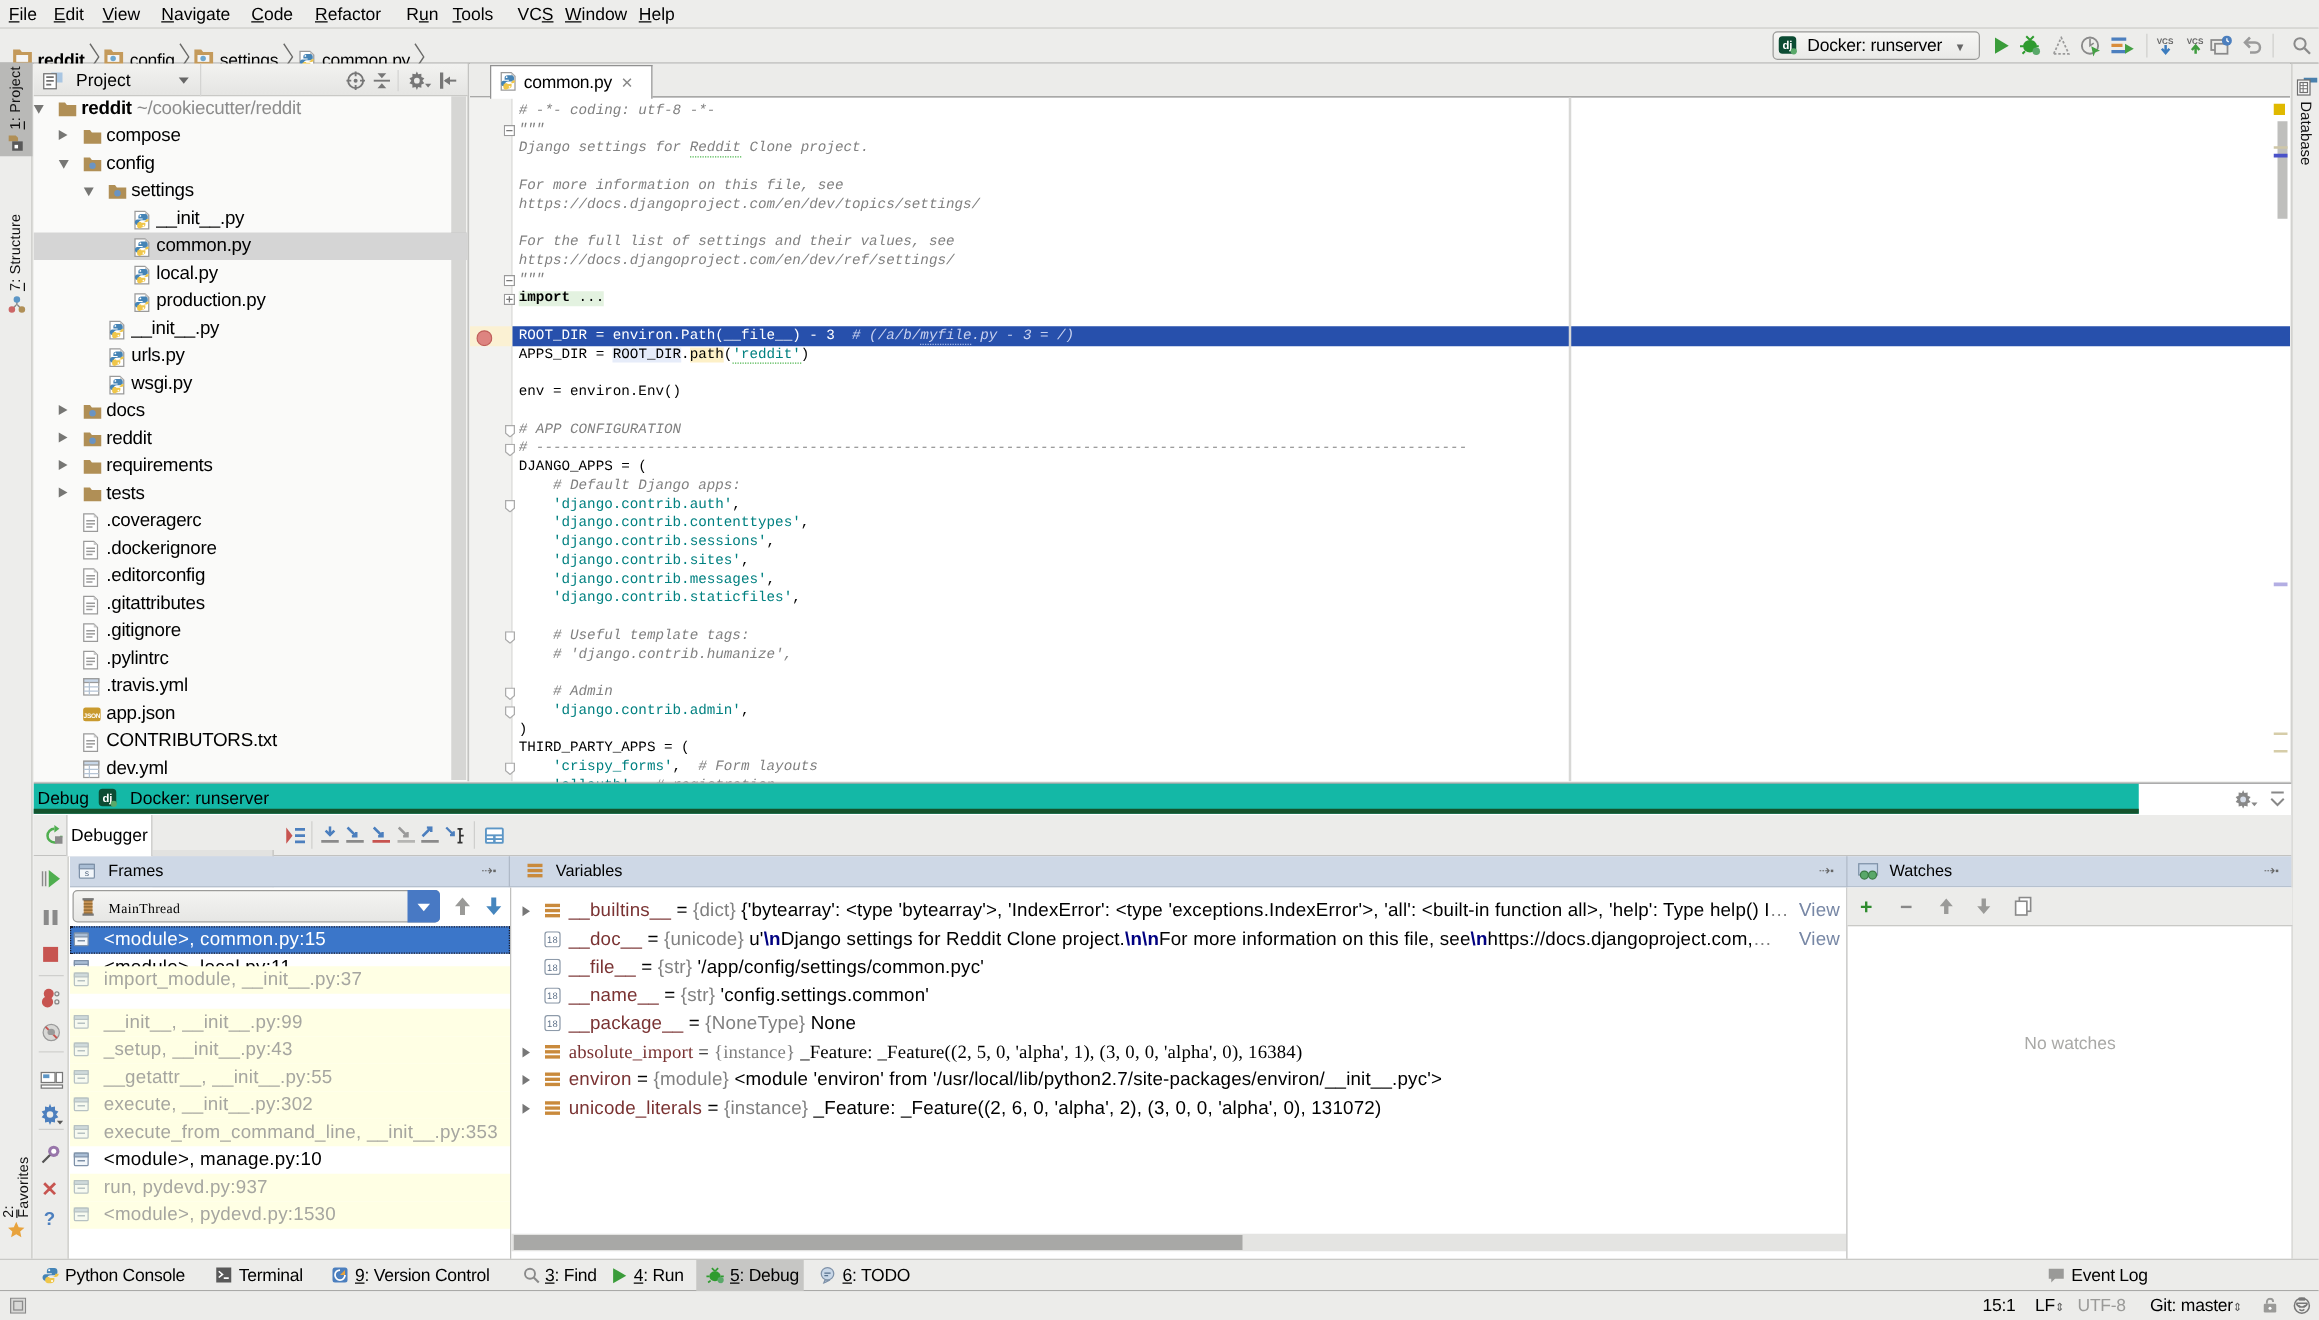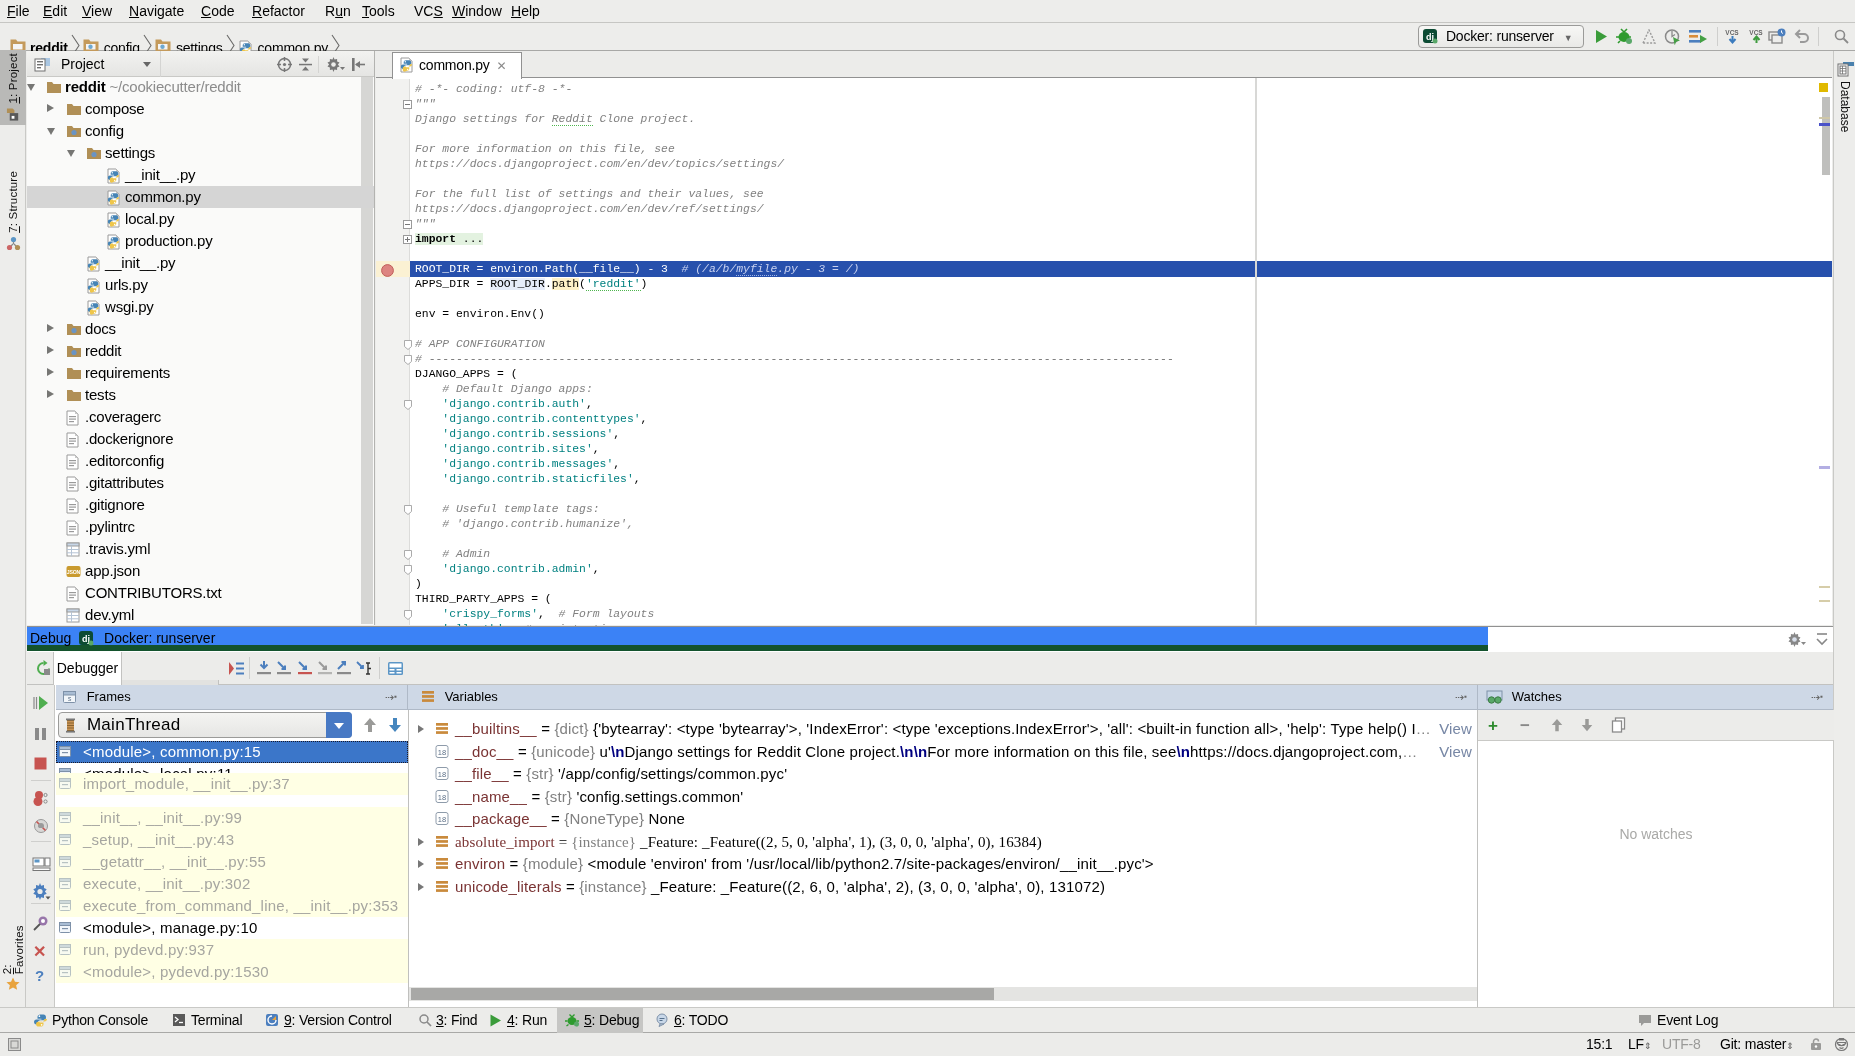--- a/index.html
+++ b/index.html
@@ -45,21 +45,21 @@
 .k { font-weight:bold; }
 #bluebar { position:absolute; left:34px; top:210px; width:1422px; height:16px; background:#2750AC; }
 #marginline { position:absolute; left:879px; top:27px; width:2px; height:547px; background:#D8D8D6; }
 #stripe { position:absolute; right:0px; top:27px; width:13px; height:547px; }
 
 
 #rightstrip { left:1833px; top:51px; width:22px; height:956px; background:#EDEDEB; border-left:1px solid #C9C9C6; }
 
 
 #debug { left:27px; top:626px; width:1806px; height:381px; background:#fff; border-top:1px solid #919191; }
-#dbghead { position:absolute; left:0; top:0; width:1461px; height:24px; background:#3b82f6; border-bottom:6px solid #14532d; line-height:23px; }
+#dbghead { position:absolute; left:0; top:0; width:1684px; height:24px; background:#14b8a6; border-bottom:4px solid #14532d; line-height:23px; }
 #dbgtabs { position:absolute; left:0; top:25px; width:1806px; height:33px; background:#ECECEA; border-bottom:1px solid #C2C2C0; }
 #dbgleft { position:absolute; left:0; top:58px; width:28px; height:323px; background:#ECECEA; border-right:1px solid #C9C9C6; }
 .phead { position:absolute; top:58px; height:25px; background:#CED8E6; border-bottom:1px solid #AFB9C7; line-height:24px; font-size:13px; }
 #frames { position:absolute; left:29px; top:83px; width:352px; height:298px; background:#fff; }
 #vars { position:absolute; left:381px; top:83px; width:1069px; height:298px; background:#fff; border-left:1px solid #C0C0BE; }
 #watches { position:absolute; left:1450px; top:83px; width:356px; height:298px; background:#fff; border-left:1px solid #C0C0BE; }
 .frow { position:absolute; left:0; height:22px; line-height:22px; white-space:nowrap; width:352px; font-size:15px; letter-spacing:0.2px; }
 .fyellow { background:#FFFFE4; color:#A6A6A0; }
 .vrow { position:absolute; left:0; height:22px; line-height:22px; white-space:nowrap; font-size:15px; letter-spacing:0.15px; }
 .vname { color:#7A3333; }
@@ -774,21 +774,21 @@
     <span class="abs" style="right:10px;top:0;color:#666;font-size:11px;">⇢<span style="font-size:8px;vertical-align:top;">▪</span></span>
   </div>
   <div id="frames">
       <div class="abs" style="left:2px;top:2px;width:294px;height:26px;border:1px solid #9B9B99;border-radius:4px;background:linear-gradient(#F4F4F2,#E6E6E4);line-height:24px;">
  <span class="icn" style="margin-left:5px;"><svg width="13" height="15" viewBox="0 0 13 15">
             <rect x="3" y="1" width="7" height="13" fill="#C99455"></rect>
             <path d="M3 2.5h7M3 5h7M3 7.5h7M3 10h7M3 12.5h7" stroke="#8A6430" stroke-width="1"></path>
             <rect x="2" y="0.5" width="9" height="1.8" fill="#777"></rect>
             <rect x="2" y="12.8" width="9" height="1.8" fill="#777"></rect>
           </svg></span>
- <span style="padding-left:6px;font-size:17px;letter-spacing:0.3px;">MainThread</span>
+ <span style="padding-left:6px;font-size:11px;letter-spacing:0.3px;font-family:Liberation Serif, serif;">MainThread</span>
  <div class="abs" style="right:-1px;top:-1px;width:26px;height:26px;background:#4879C4;border-radius:0 4px 4px 0;"></div>
  <span class="abs" style="right:7px;top:10px;width:0;height:0;border-top:6px solid #fff;border-left:5px solid transparent;border-right:5px solid transparent;"></span>
 </div>
 <svg class="abs" style="left:306px;top:7px;" width="16" height="16" viewBox="0 0 16 16">
         <path d="M8 1L2 8h4v7h4V8h4z" fill="#9A9A98"></path>
       </svg>
 <svg class="abs" style="left:331px;top:7px;" width="16" height="16" viewBox="0 0 16 16">
         <path d="M8 15l6-7h-4V1H6v7H2z" fill="#4686BE"></path>
       </svg>
 <div class="frow" style="top:31px;background:#3B76C9;color:#fff;outline:1px dotted #1A1A2A;outline-offset:-1px;">

